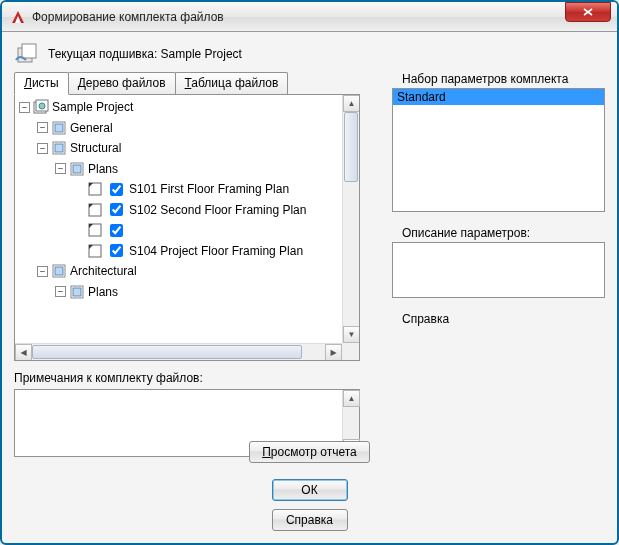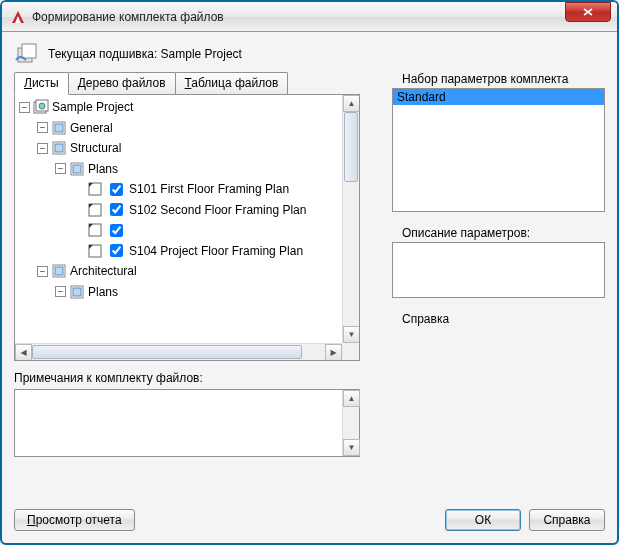--- a/index.html
+++ b/index.html
@@ -183,21 +183,21 @@
   }
   .btn.default{
     border:1px solid #3c7fb1;
     box-shadow: 0 0 0 1px #8cc6e8 inset;
   }
   .btn-wide{width:100%;}
   .sample-label{margin-top:20px;}
   
   .footer {
     position:absolute; left:12px; right:12px; bottom:12px;
-    display:flex; align-items:center; gap:8px;
+    display:flex; align-items:center; gap:8px;flex-direction:column;
   }
   .footer .spacer{flex:1;}
   .footer .btn{min-width:76px;}
   .btn .ul{text-decoration:underline;}
 </style>
 </head>
 <body>
 
 <div class="window">
   <div class="titlebar">

